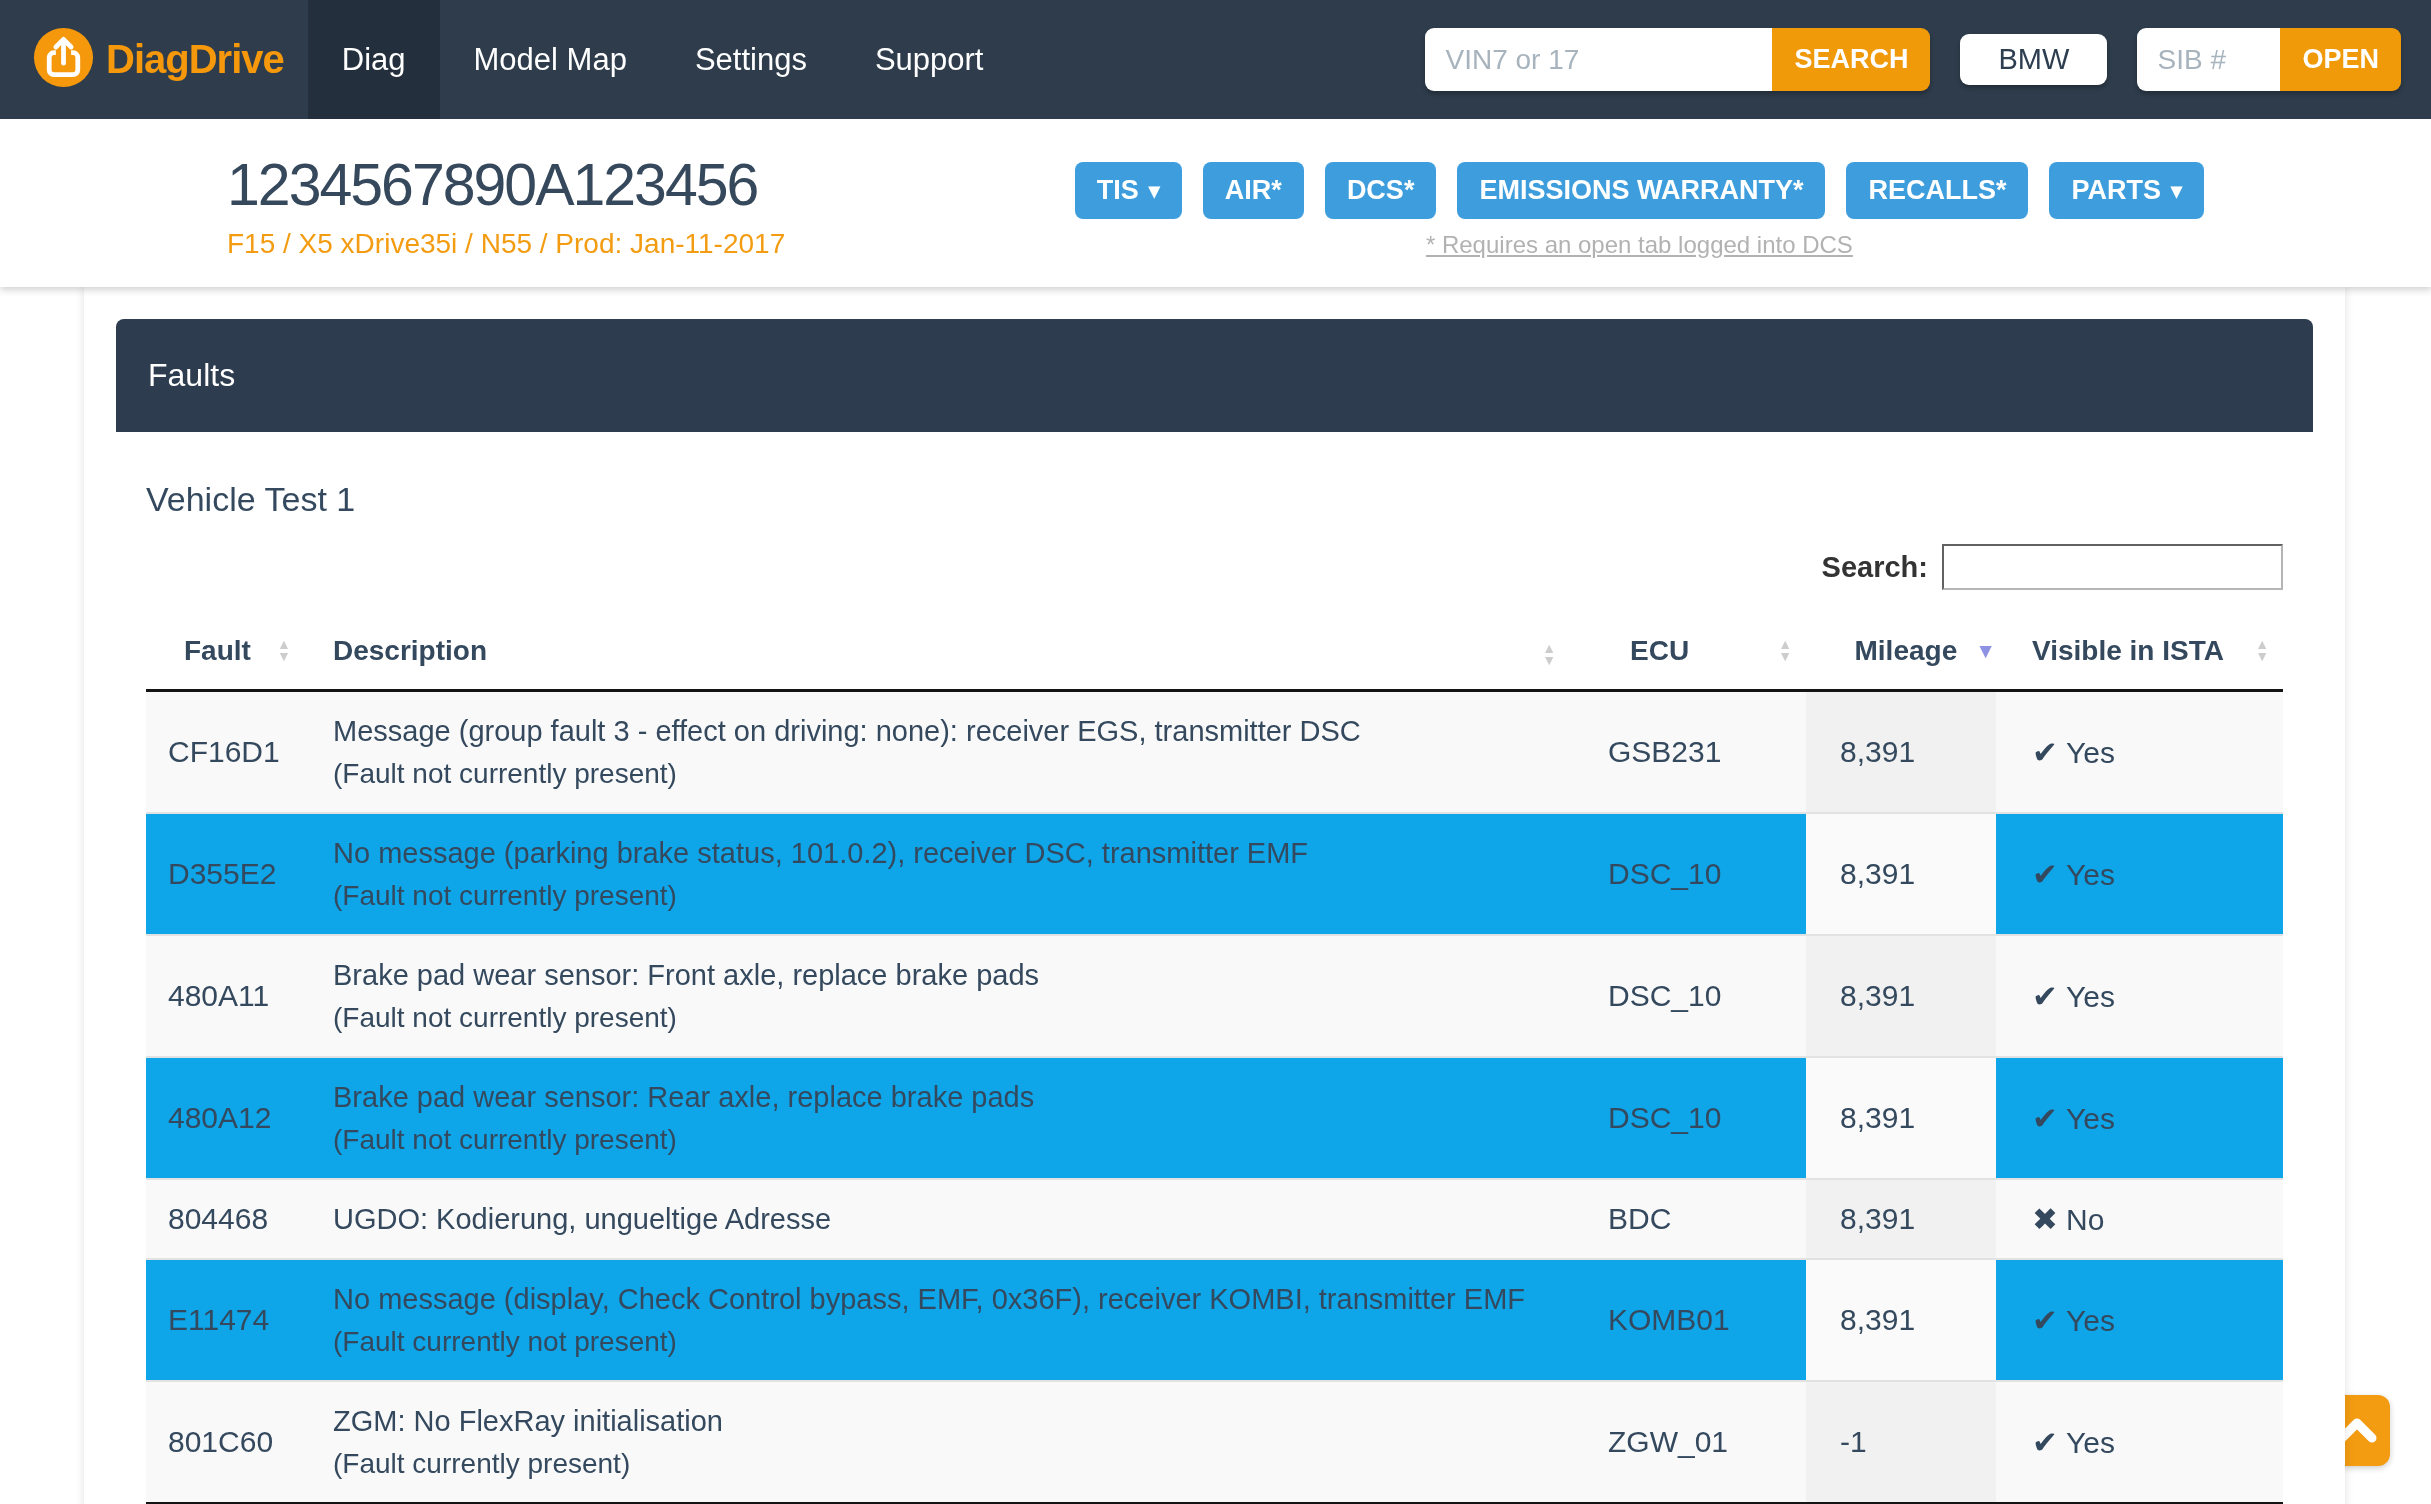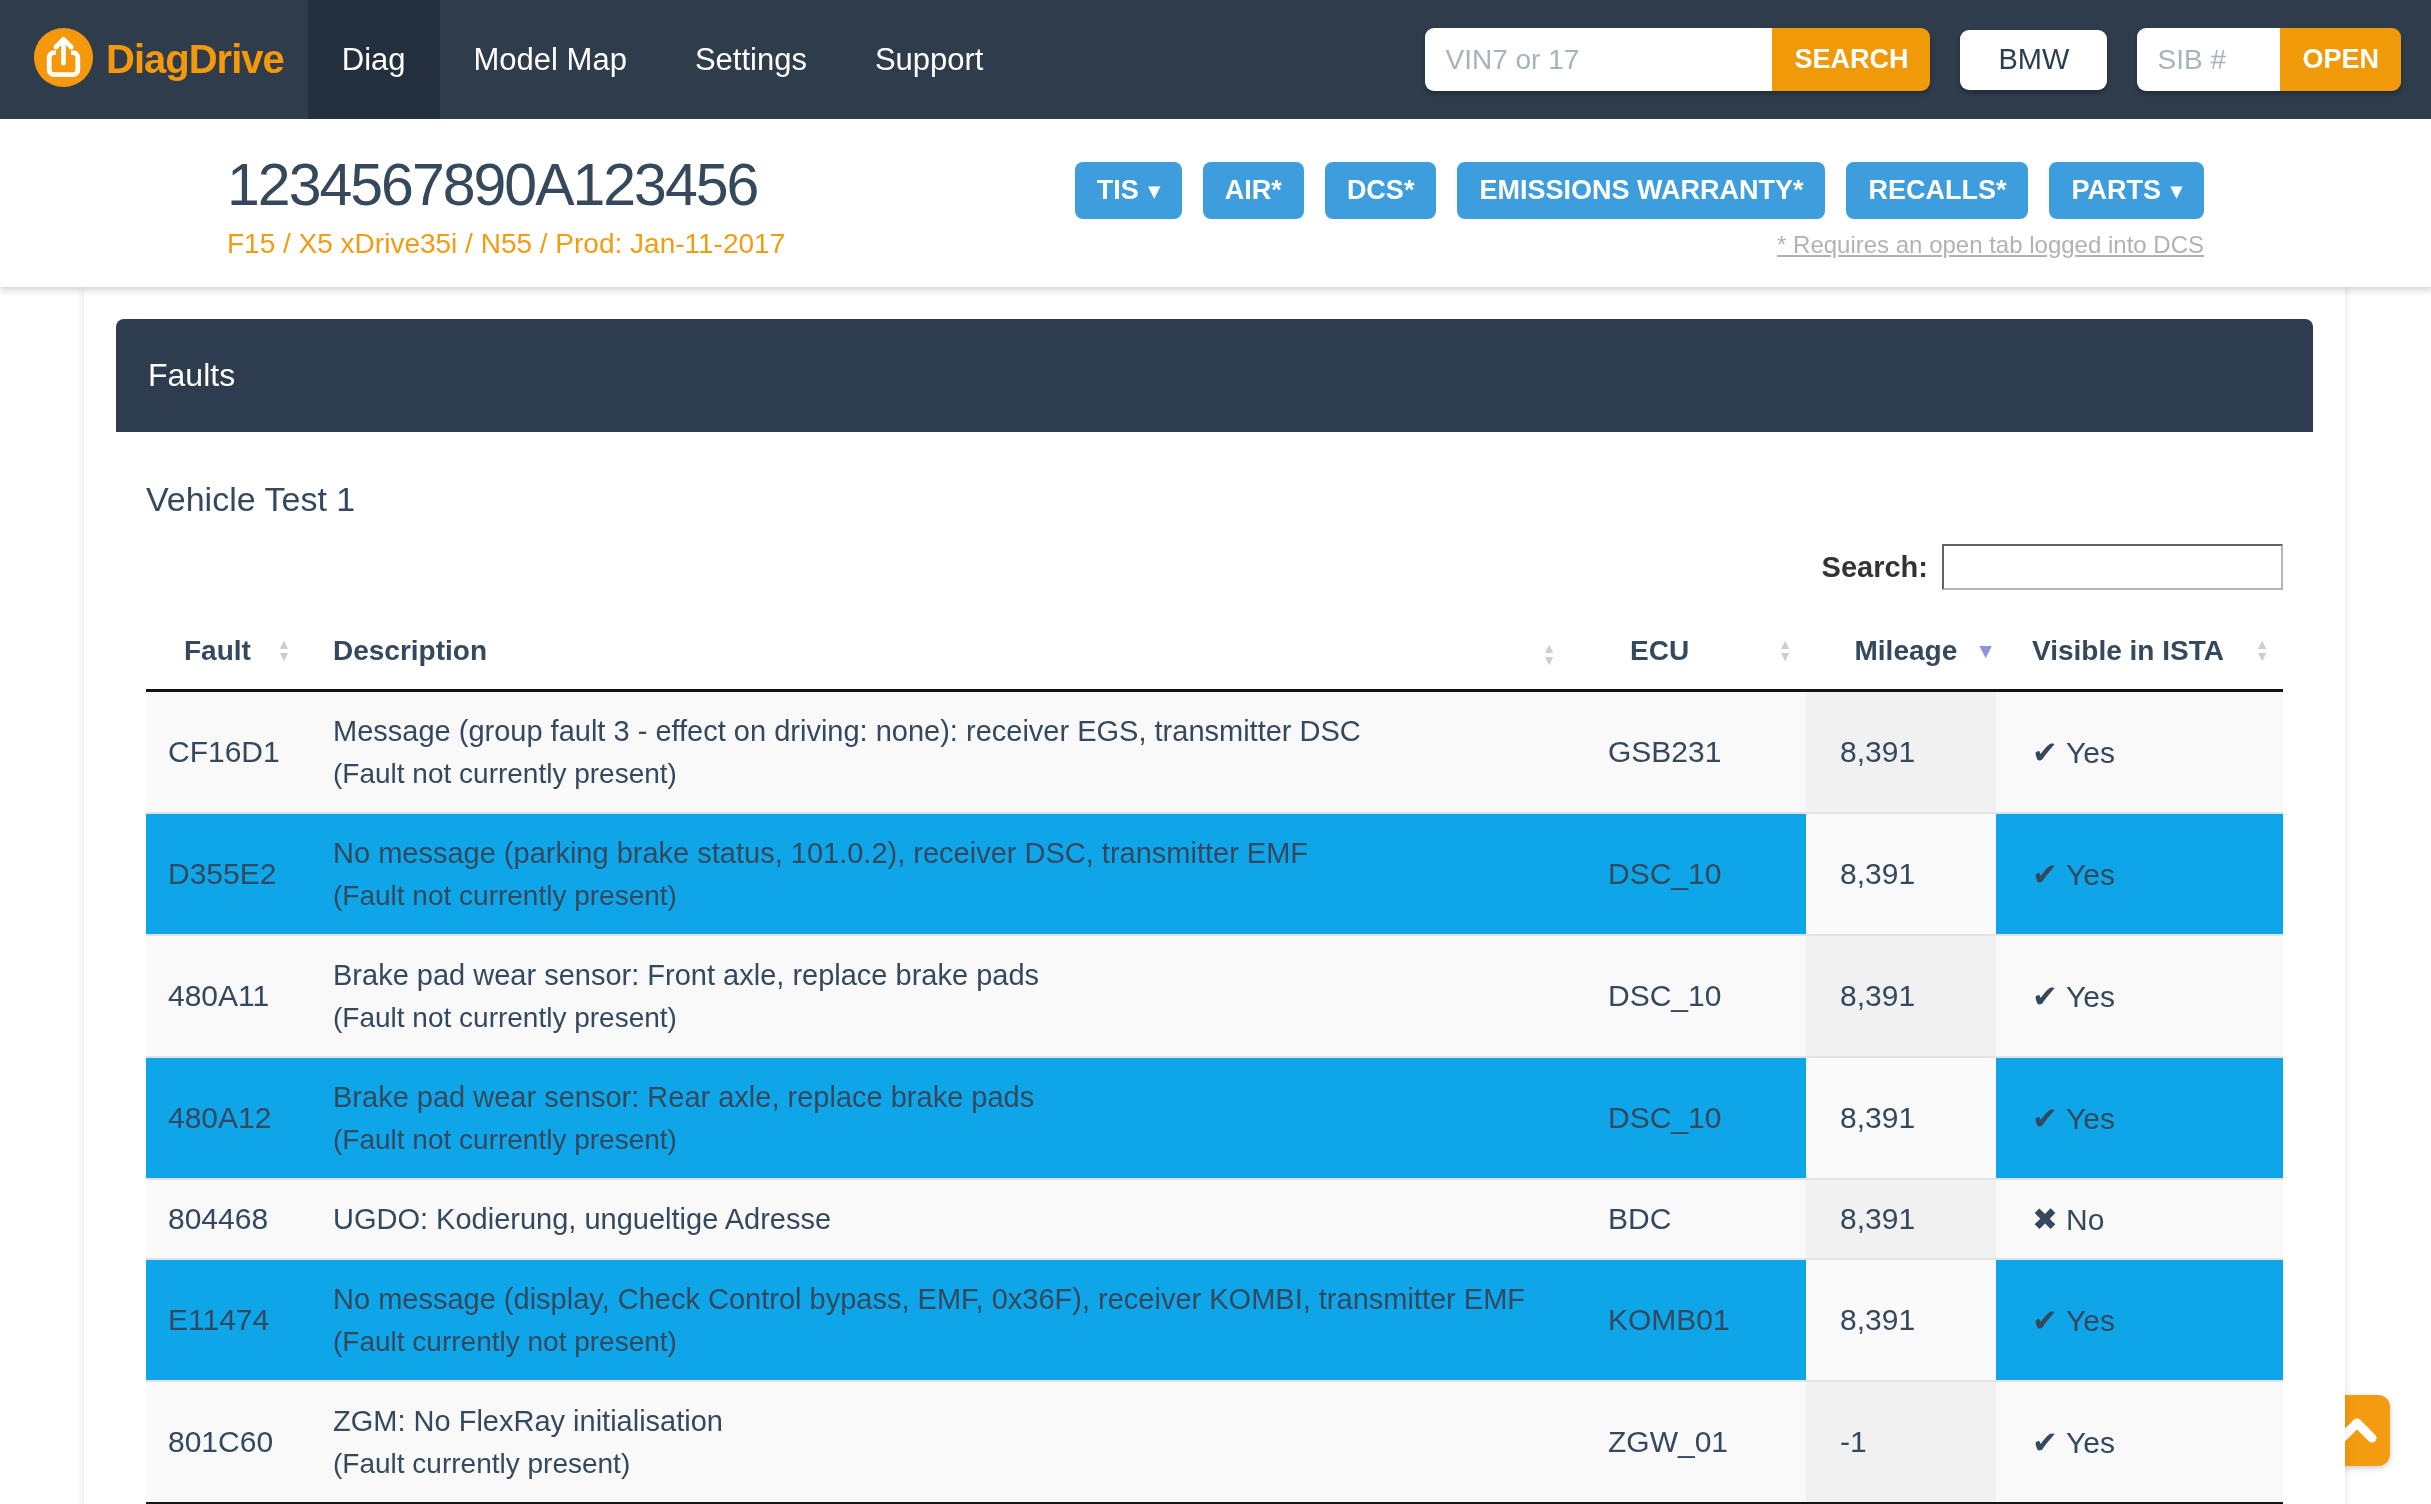--- a/index.html
+++ b/index.html
@@ -14,31 +14,31 @@
   .nav-item { display: flex; align-items: center; height: 119px; padding: 0 34px;
     color: #fff; font-size: 31px; cursor: pointer; }
   .nav-item.active { background: #232f3c; }
   .nav-right { margin-left: auto; display: flex; align-items: center; gap: 30px; padding-right: 31px; }
   .input-group { display: flex; height: 63px; border-radius: 9px; overflow: hidden; box-shadow: 0 3px 4px rgba(0,0,0,0.25); }
   .input-group input { border: none; outline: none; font-size: 28px; padding: 0 20px; color: #3a4a5a; background: #fff; }
   .input-group input::placeholder { color: #a7b3bd; }
   .vin-input { width: 347px; }
   .sib-input { width: 143px; }
   .grp-btn { border: none; background: #f09a0a; color: #fff; font-size: 27px; font-weight: bold; cursor: pointer; padding: 0 22px; }
-  .bmw-select { width: 147px; height: 60px; background: #fff; border-radius: 9px; display: flex;
+  .bmw-select { width: 147px; height: 51px; background: #fff; border-radius: 9px; display: flex;
     align-items: center; justify-content: center; font-size: 29px; color: #2c3e50; cursor: pointer;
     box-shadow: 0 3px 4px rgba(0,0,0,0.25); }
 
   
   .sub-header { height: 168px; background: #fff; position: relative; z-index: 5;
     box-shadow: 0 3px 7px rgba(0,0,0,0.18); display: flex; }
   .vin-block { margin: 34px 0 0 227px; }
   .vin-title { font-size: 59px; font-weight: 500; letter-spacing: -2px; color: #36485c; line-height: 1.1; }
   .vehicle-link { display: inline-block; margin-top: 10px; font-size: 28px; color: #f39c12; text-decoration: none; cursor: pointer; }
-  .header-actions { margin-left: auto; margin-right: 228px; display: flex; flex-direction: column; align-items: flex-end; }
+  .header-actions { margin-left: auto; margin-right: 228px; display: flex; flex-direction: column; align-items: center; }
   .btn-row { display: flex; gap: 21px; margin-top: 43px; }
   .blue-btn { height: 57px; background: #3e9edd; border: none; border-radius: 8px; color: #fff;
     font-size: 27px; font-weight: bold; padding: 0 22px; cursor: pointer; display: flex; align-items: center; gap: 10px; }
   .caret { font-size: 22px; }
   .dcs-note { margin-top: 12px; font-size: 24px; color: #b2b2b2; text-decoration: underline; }
 
   
   .page-container { margin: 0 87px 0 84px; background: #fff; min-height: 1218px; position: relative;
     z-index: 1; box-shadow: 0 0 9px rgba(0,0,0,0.12); padding-top: 32px; }
 

